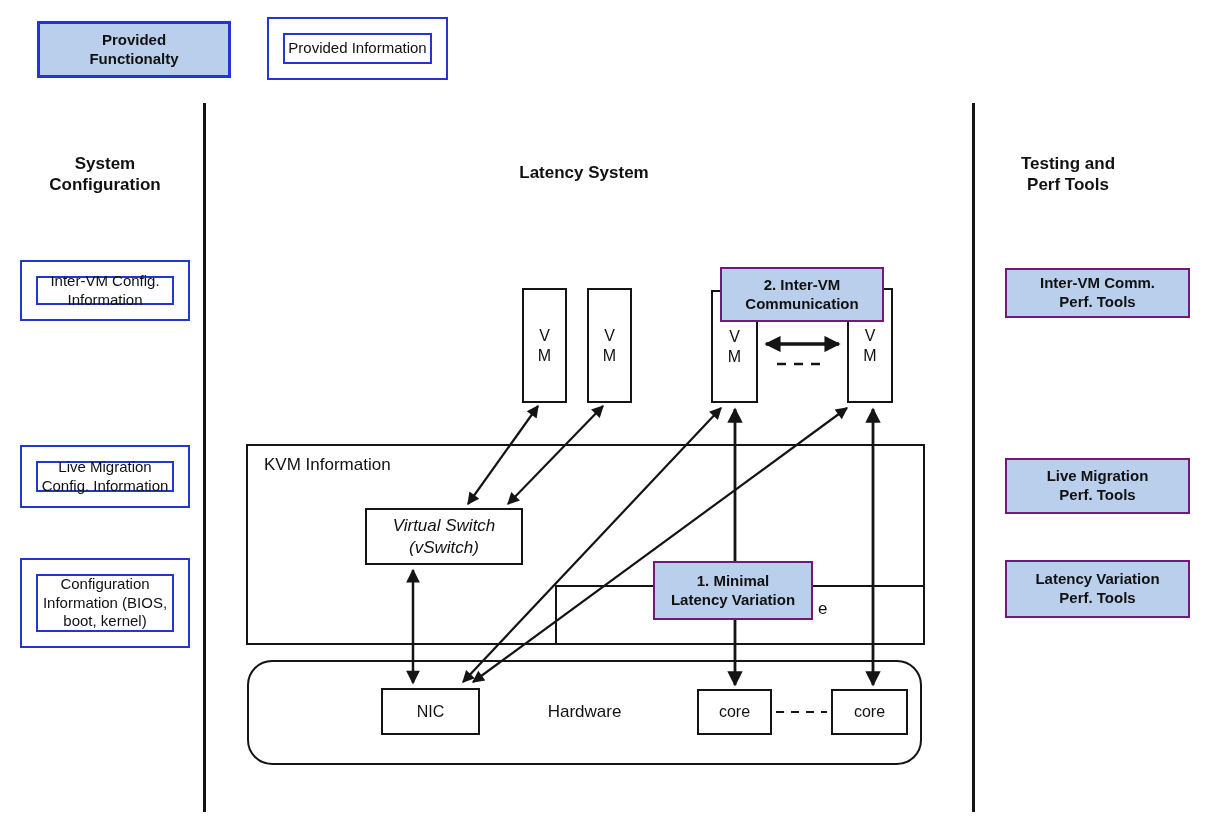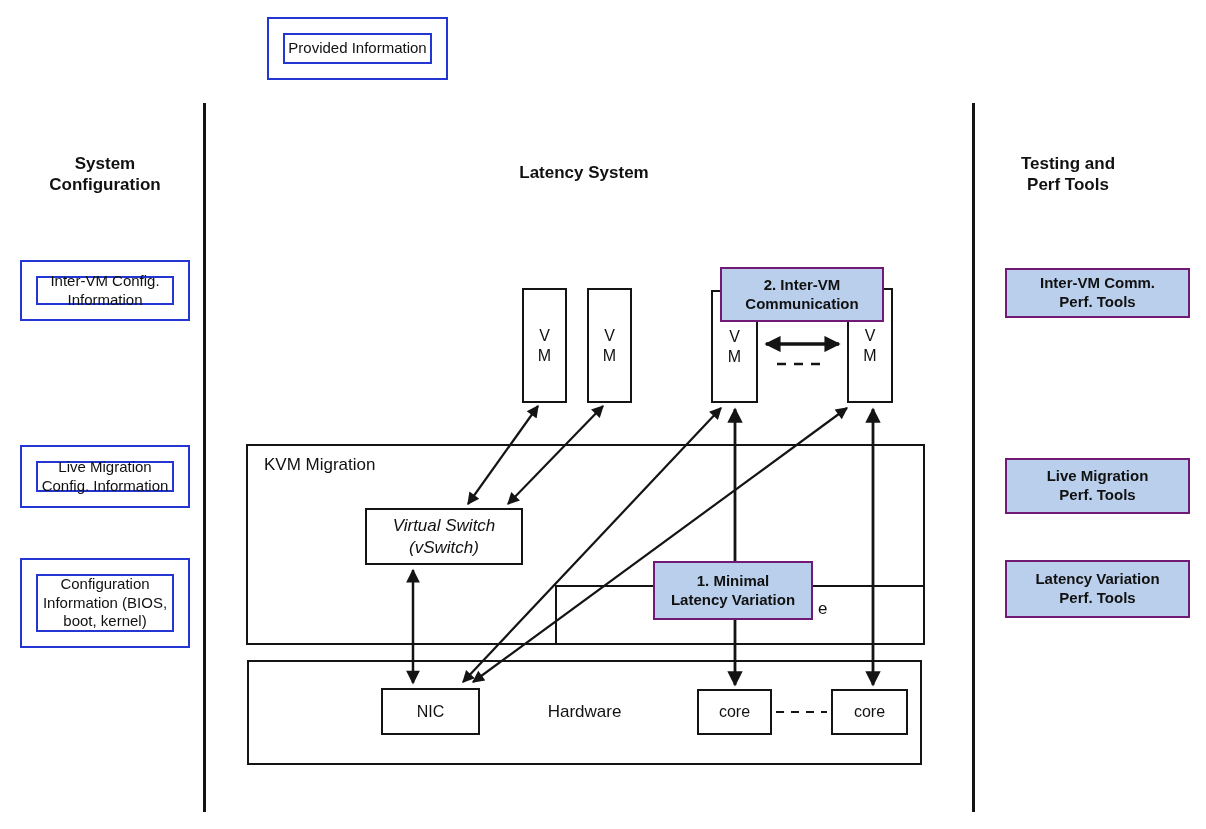--- a/index.html
+++ b/index.html
@@ -28,20 +28,22 @@
   #wires{position:absolute;left:0;top:0;z-index:2;pointer-events:none;}
   .hyplabel{position:absolute;left:16px;top:9px;font-size:17px;white-space:nowrap;}
   .hwlabel{position:absolute;left:50%;top:40px;transform:translateX(-50%);font-size:17px;}
   .partial{position:absolute;font-size:17px;}
 </style>
 </head>
 <body>
 
 <div id="canvas">
 
+  <div class="abs base legendfill center bold t15" style="left:37px;top:21px;width:194px;height:57px;">Provided
+Functionalty</div>
 
   <div class="abs base dbl-outer" style="left:267px;top:17px;width:181px;height:63px;">
     <div class="dbl-inner center t15">Provided Information</div>
   </div>
 
   <div class="abs base divider" style="left:203px;top:103px;height:709px;"></div>
   <div class="abs base divider" style="left:972px;top:103px;height:709px;"></div>
 
   <div class="abs base center hdr" style="left:15px;top:148px;width:180px;height:52px;">System
 Configuration</div>
@@ -73,30 +75,30 @@
   <div class="abs base blackbox center t16" style="left:522px;top:288px;width:45px;height:115px;">V
 M</div>
   <div class="abs base blackbox center t16" style="left:587px;top:288px;width:45px;height:115px;">V
 M</div>
   <div class="abs base blackbox center t16" style="left:711px;top:290px;width:47px;height:113px;">V
 M</div>
   <div class="abs base blackbox center t16" style="left:847px;top:288px;width:46px;height:115px;">V
 M</div>
 
   <div class="abs base blackbox hollow" style="left:246px;top:444px;width:679px;height:201px;">
-    <span class="hyplabel">KVM Migration</span>
+    <span class="hyplabel">KVM Information</span>
   </div>
 
   <div class="abs base blackbox hollow" style="left:555px;top:585px;width:370px;height:60px;"></div>
   <span class="abs base partial" style="left:818px;top:599px;">e</span>
 
   <div class="abs base blackbox center t17" style="left:365px;top:508px;width:158px;height:57px;font-style:italic;">Virtual Switch
 (vSwitch)</div>
 
-  <div class="abs base blackbox hollow" style="left:247px;top:660px;width:675px;height:105px;">
+  <div class="abs base blackbox hollow" style="left:247px;top:660px;width:675px;height:105px;border-radius:25px;">
     <span class="hwlabel">Hardware</span>
   </div>
 
   <div class="abs base blackbox center t16" style="left:381px;top:688px;width:99px;height:47px;">NIC</div>
   <div class="abs base blackbox center t16" style="left:697px;top:689px;width:75px;height:46px;">core</div>
   <div class="abs base blackbox center t16" style="left:831px;top:689px;width:77px;height:46px;">core</div>
 
   <svg id="wires" width="1206" height="829" viewBox="0 0 1206 829">
     <defs>
       <marker id="ahE" viewBox="0 0 10 10" refX="9" refY="5" markerWidth="6.5" markerHeight="5.5" orient="auto">

